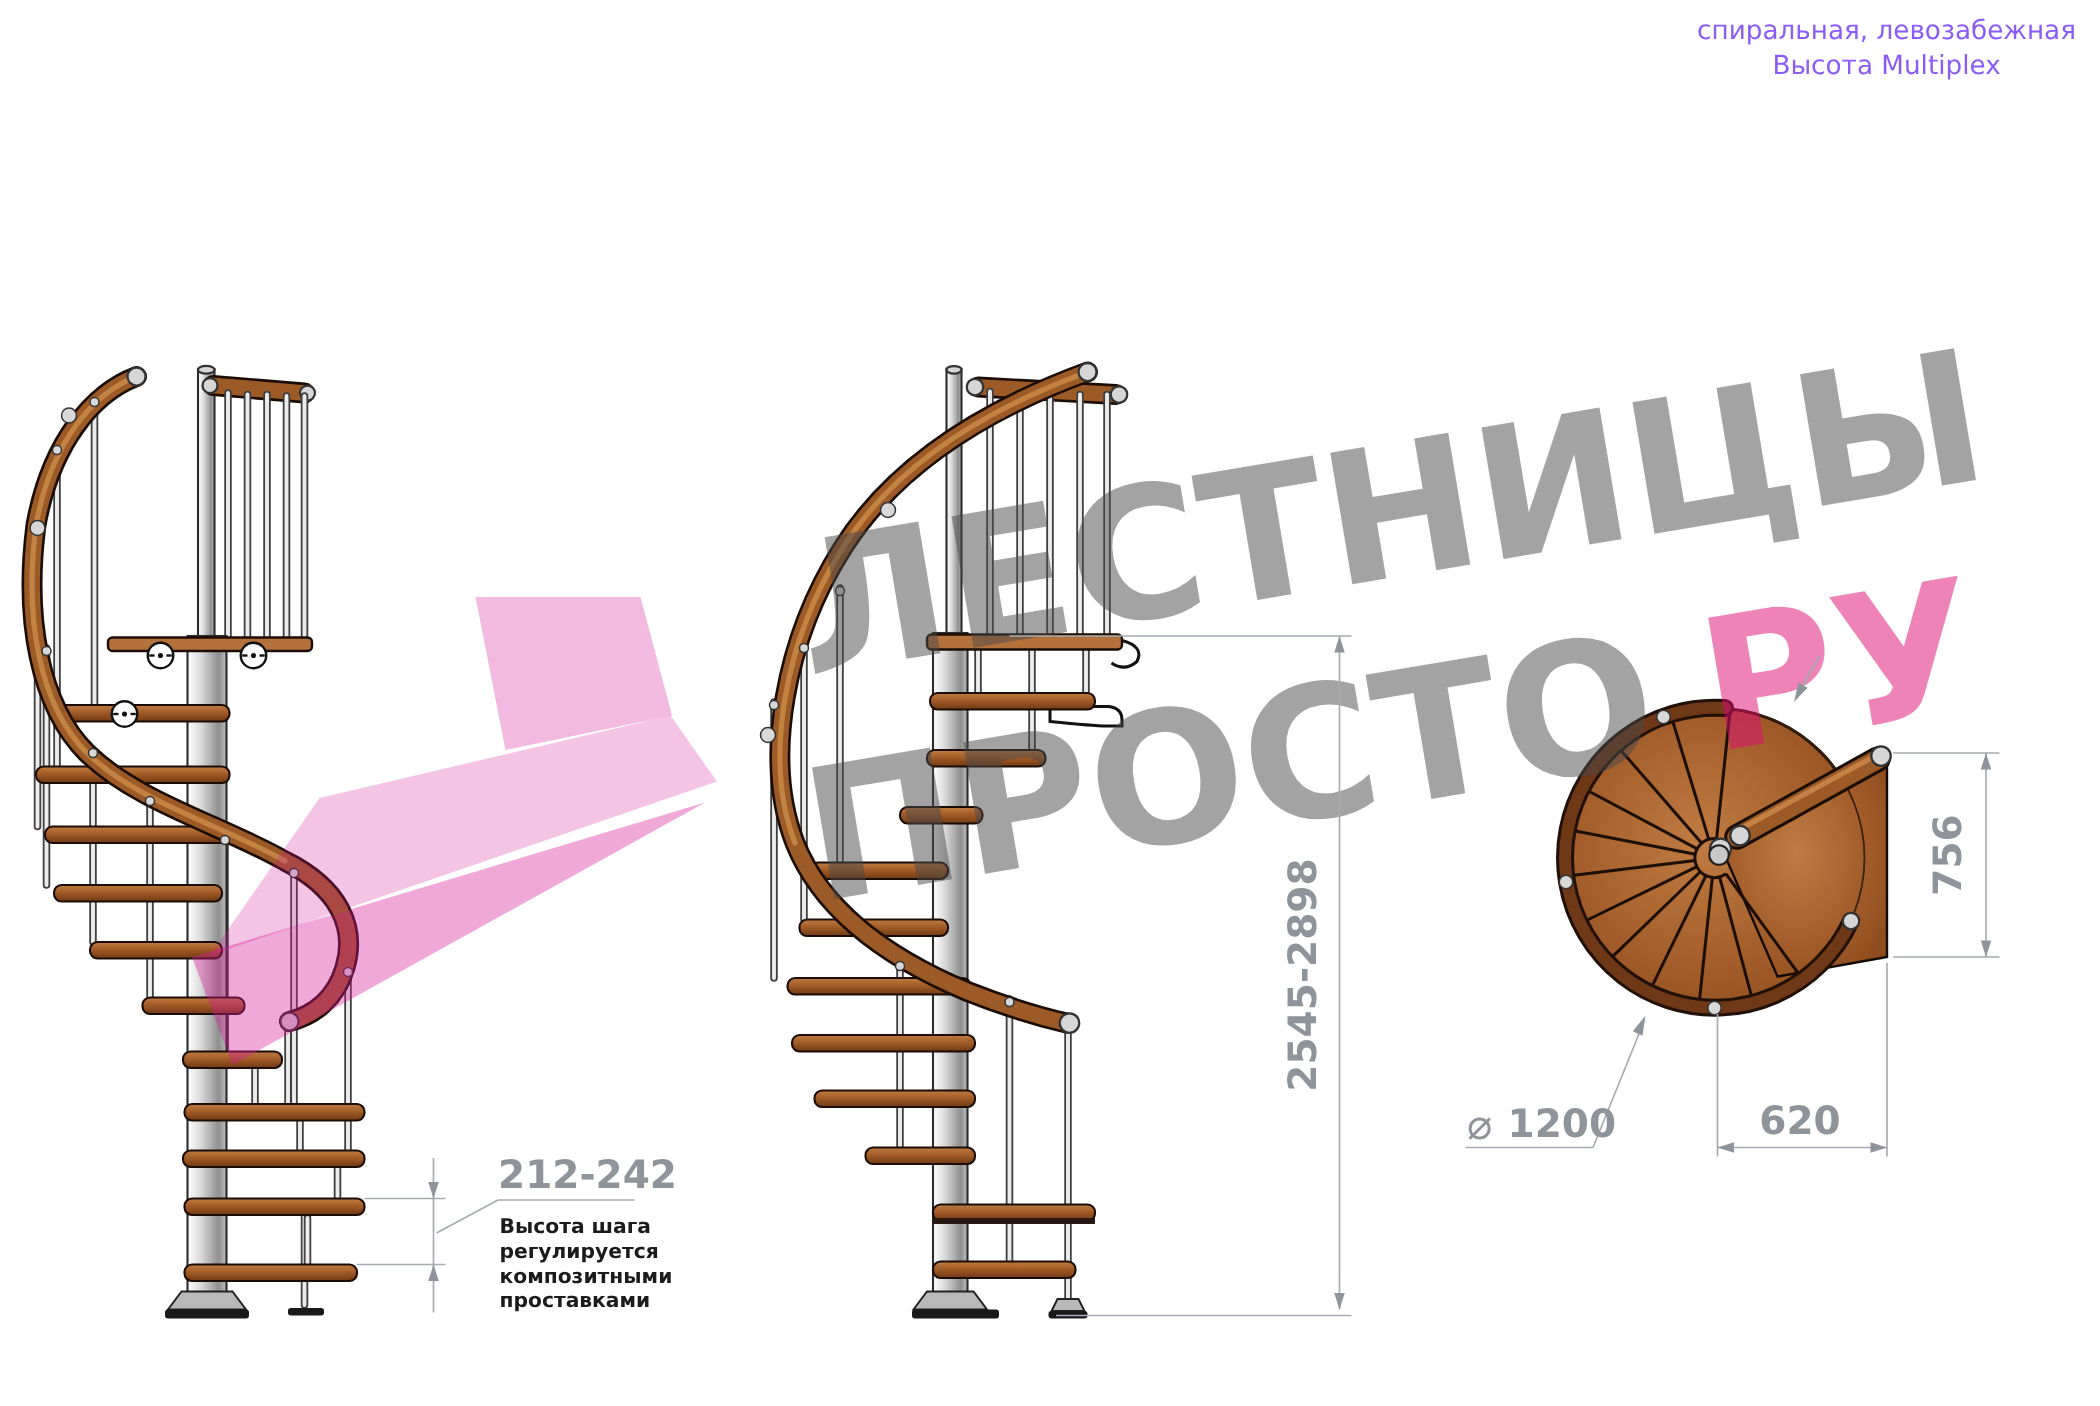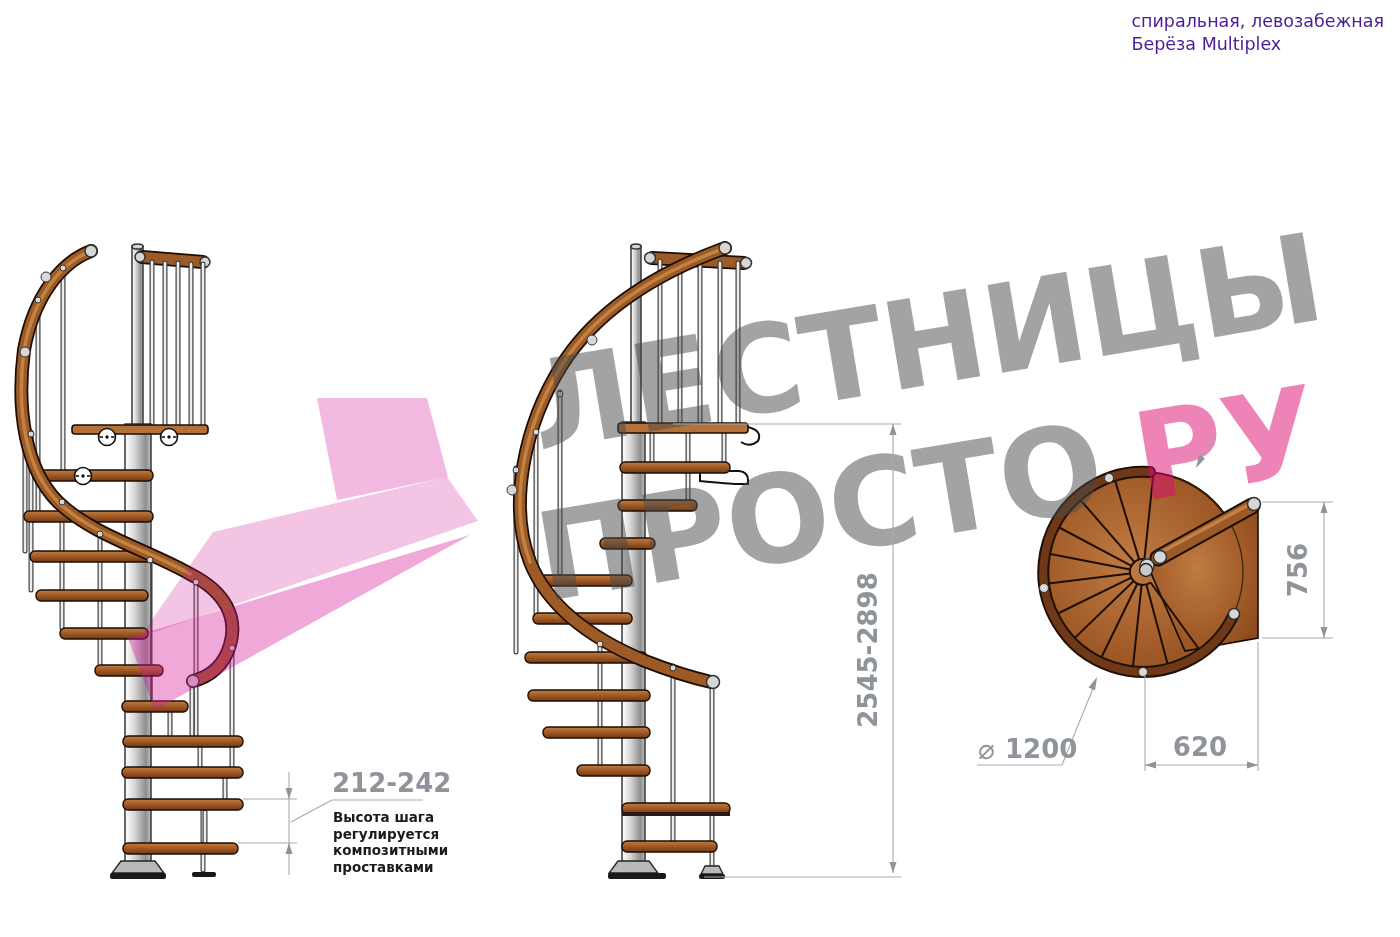--- a/index.html
+++ b/index.html
@@ -1,19 +1,19 @@
 <!DOCTYPE html>
 <html><head>
 <meta charset="utf-8">
 <style>
   html,body{margin:0;padding:0;background:#ffffff;}
   .canvas{position:relative;width:1400px;height:937px;background:#ffffff;overflow:hidden;
           font-family:"DejaVu Sans","Liberation Sans",sans-serif;}
   .drawing{position:absolute;left:0;top:0;}
-  .header{position:absolute;top:10px;right:16px;text-align:left;color:#4c1d95;
+  .header{position:absolute;top:10px;right:16px;text-align:center;color:#8b5cf6;
           font-size:17.5px;line-height:23px;font-weight:400;}
   
   .step{fill:url(#gw);stroke:#1b0d05;stroke-width:1.4;}
   .board{fill:#b5713a;stroke:#1b0d05;stroke-width:1.6;}
   .col{fill:url(#gm);stroke:#2a2a2a;stroke-width:1.4;}
   .bo{stroke:#3f3f3f;stroke-width:5;stroke-linecap:round;}
   .bi{stroke:#ececec;stroke-width:2.6;stroke-linecap:round;}
   .railA{stroke:#1c0d04;stroke-width:14;fill:none;stroke-linecap:round;}
   .railB{stroke:#9c5a26;stroke-width:10.5;fill:none;stroke-linecap:round;}
   .railC{stroke:#c98948;stroke-width:3.5;fill:none;stroke-linecap:round;opacity:.85;}
@@ -341,16 +341,16 @@
 
     <g>
       <path class="dline" d="M1213,437 L1198,464"></path>
       <polygon class="darr" points="1196,468 1205,458.5 1199,455"></polygon>
     </g>
   </g>
 </svg>
 
 <div class="header">
   <div>спиральная, левозабежная</div>
-  <div>Берёза Multiplex</div>
+  <div>Высота Multiplex</div>
 </div>
 
 </div>
 
 </body></html>

